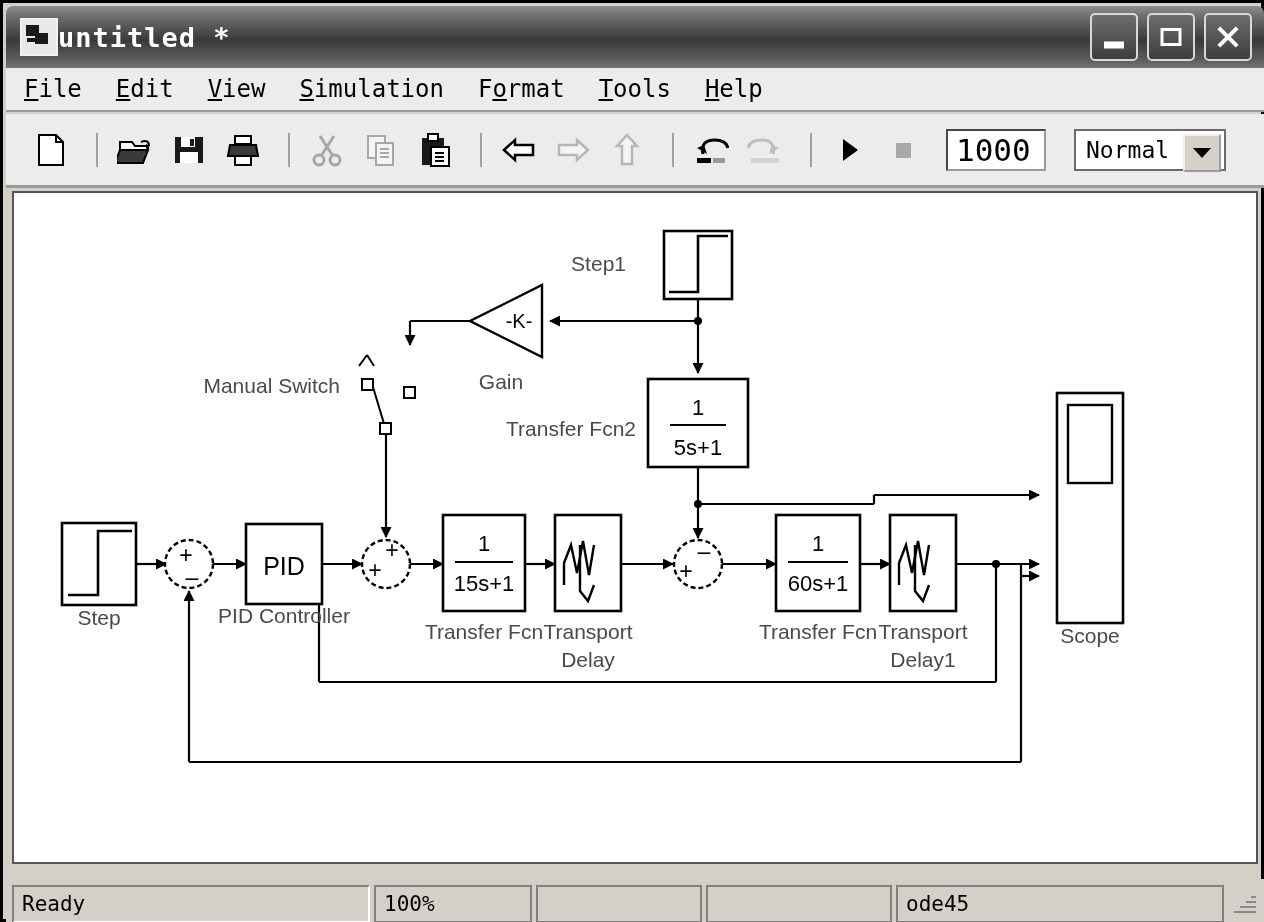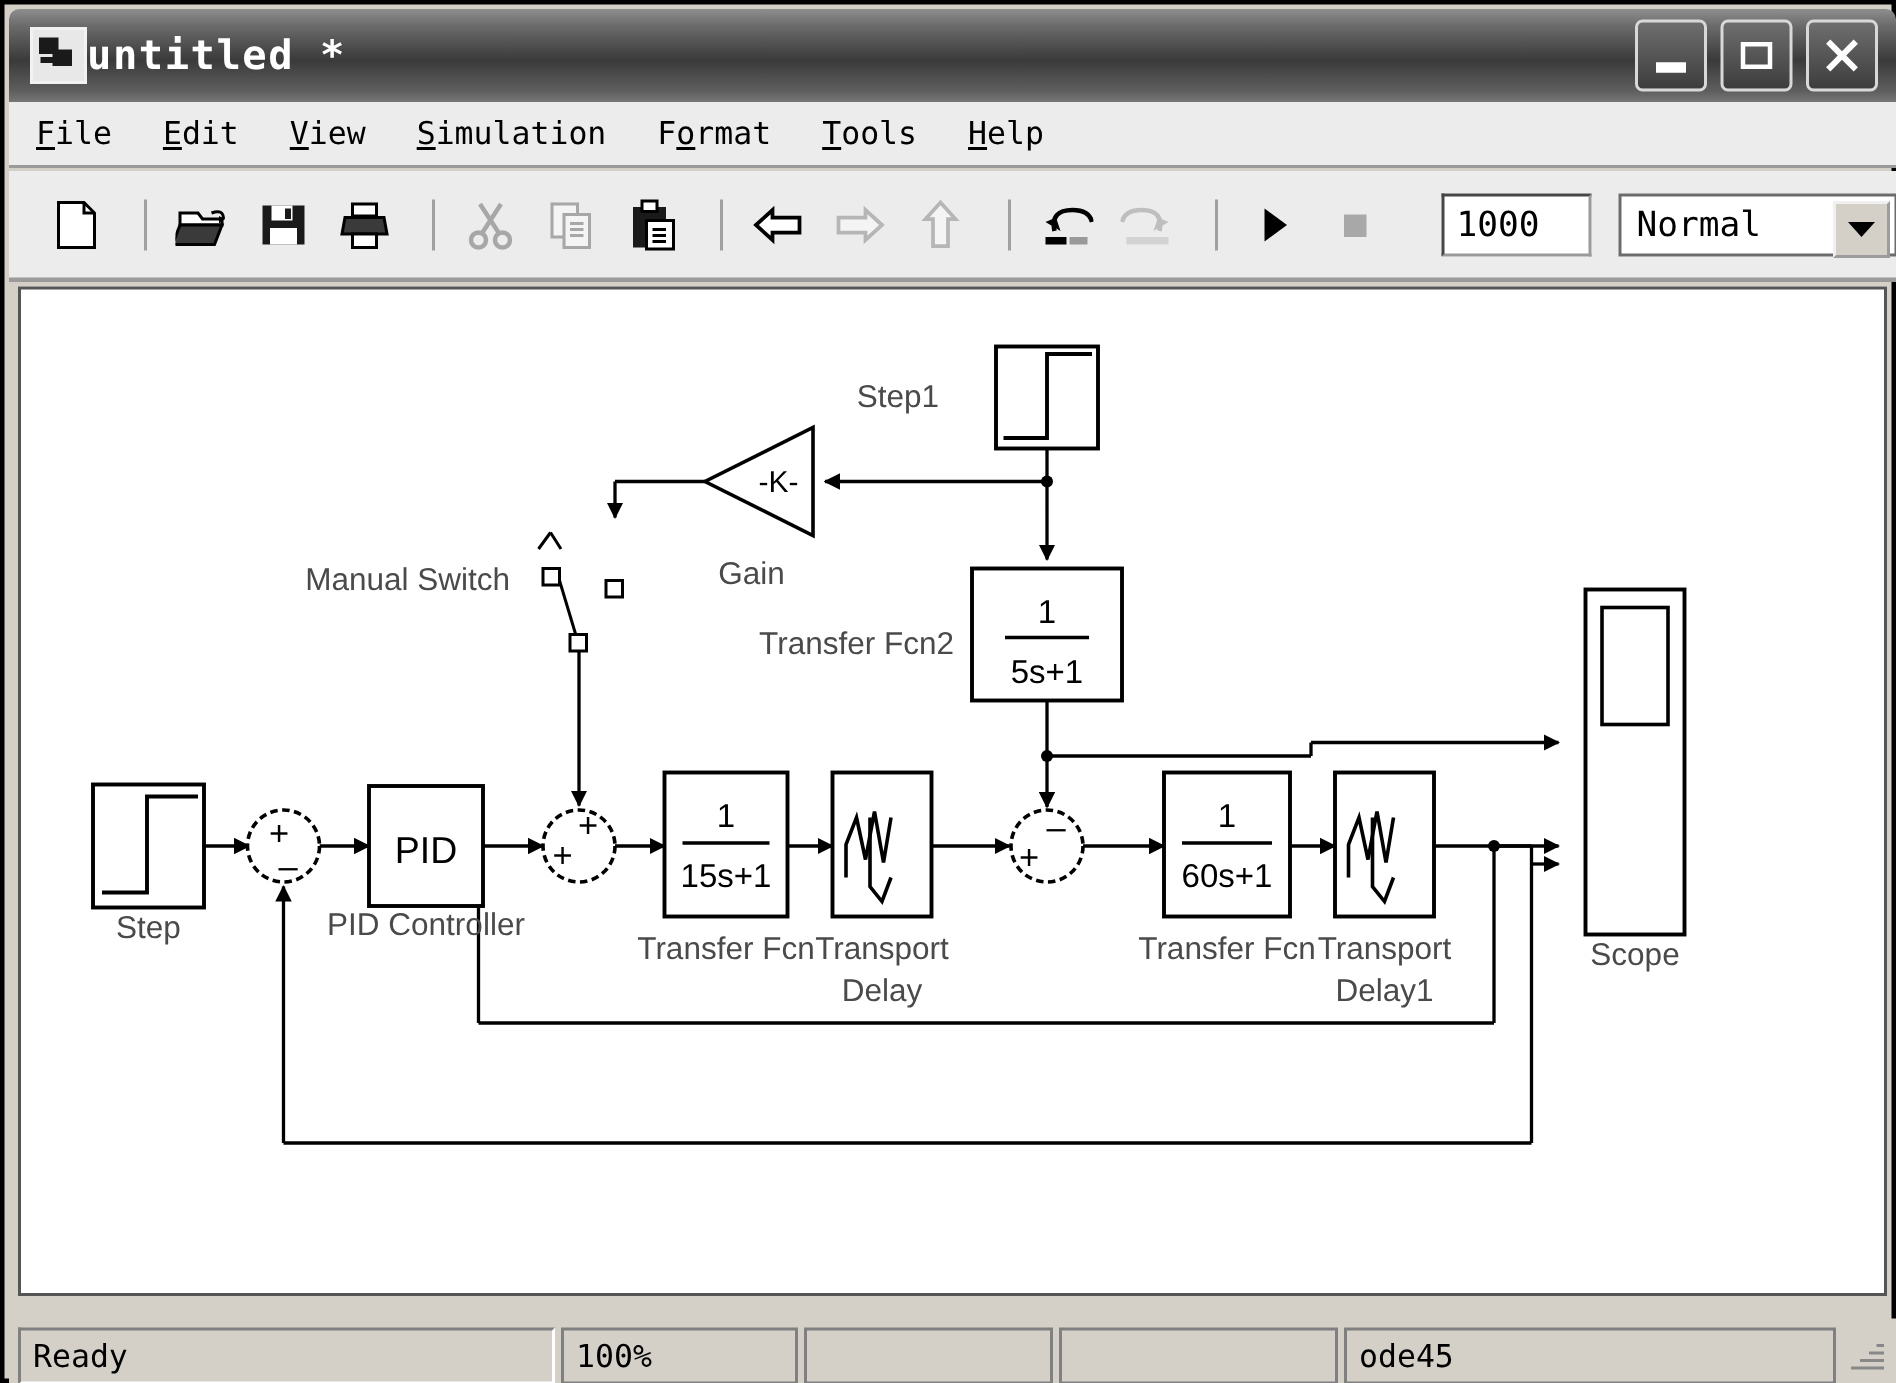--- a/index.html
+++ b/index.html
@@ -45,42 +45,42 @@
   .mk-close:before{transform:rotate(45deg);}
   .mk-close:after{transform:rotate(-45deg);}
 
   
   #menubar{
     position:absolute;left:3px;top:65px;width:1258px;height:44px;
     background:#ececec;border-bottom:2px solid #9a9a9a;
     display:flex;align-items:center;padding-left:18px;box-sizing:border-box;
   }
   .menu-item{
-    font-family:"DejaVu Sans Mono",monospace;font-size:21px;color:#000;
+    font-family:"DejaVu Sans Mono",monospace;font-size:24px;color:#000;
     margin-right:34px;white-space:nowrap;
   }
   .menu-item .mn{text-decoration:underline;}
 
   
   #toolbar{
     position:absolute;left:3px;top:111px;width:1258px;height:74px;
     background:#ececec;border-bottom:3px solid #9a9a9a;
     display:flex;align-items:center;padding-left:22px;box-sizing:border-box;
   }
   .tbtn{width:46px;height:46px;position:relative;margin-right:8px;flex:none;}
   .tsep{width:2px;height:34px;background:#a0a0a0;margin:0 14px;flex:none;}
   .tbtn svg{position:absolute;left:5px;top:5px;}
 
   #sim-time{
     width:100px;height:42px;background:#fff;border:2px inset #9a9a9a;
-    font-family:"DejaVu Sans Mono",monospace;font-size:23px;
-    display:flex;align-items:center;padding-left:8px;box-sizing:border-box;margin-left:27px;flex:none;text-align:center;
+    font-family:"DejaVu Sans Mono",monospace;font-size:31px;
+    display:flex;align-items:center;padding-left:8px;box-sizing:border-box;margin-left:12px;flex:none;text-align:center;
   }
   #sim-mode{
-    width:186px;height:42px;background:#fff;border:2px solid #6b6b6b;margin-left:18px;
+    width:152px;height:42px;background:#fff;border:2px solid #6b6b6b;margin-left:28px;
     display:flex;align-items:center;box-sizing:border-box;flex:none;position:relative;
   }
   #sim-mode-text{
     font-family:"DejaVu Sans Mono",monospace;font-size:23px;padding-left:10px;
   }
   #sim-mode-arrow{
     position:absolute;right:3px;top:3px;width:34px;height:34px;background:#d4d0c8;
     border:2px outset #f0f0f0;display:flex;align-items:center;justify-content:center;
   }
   #sim-mode-arrow i{

